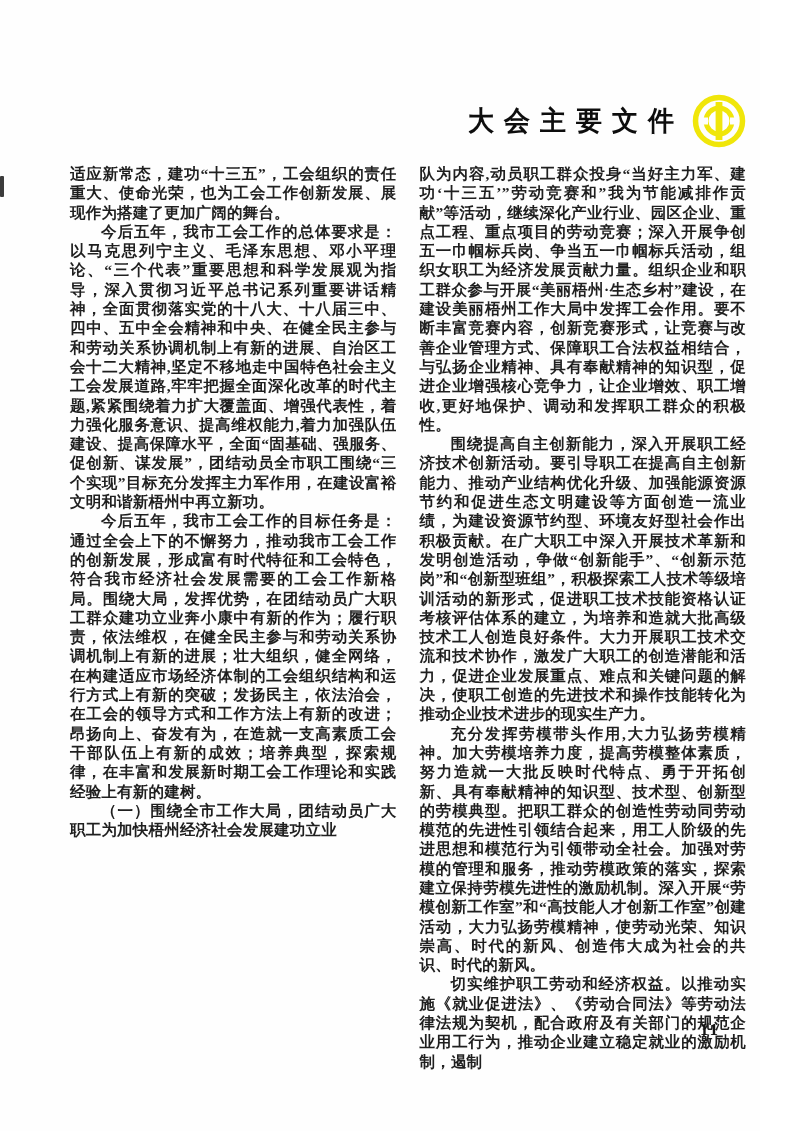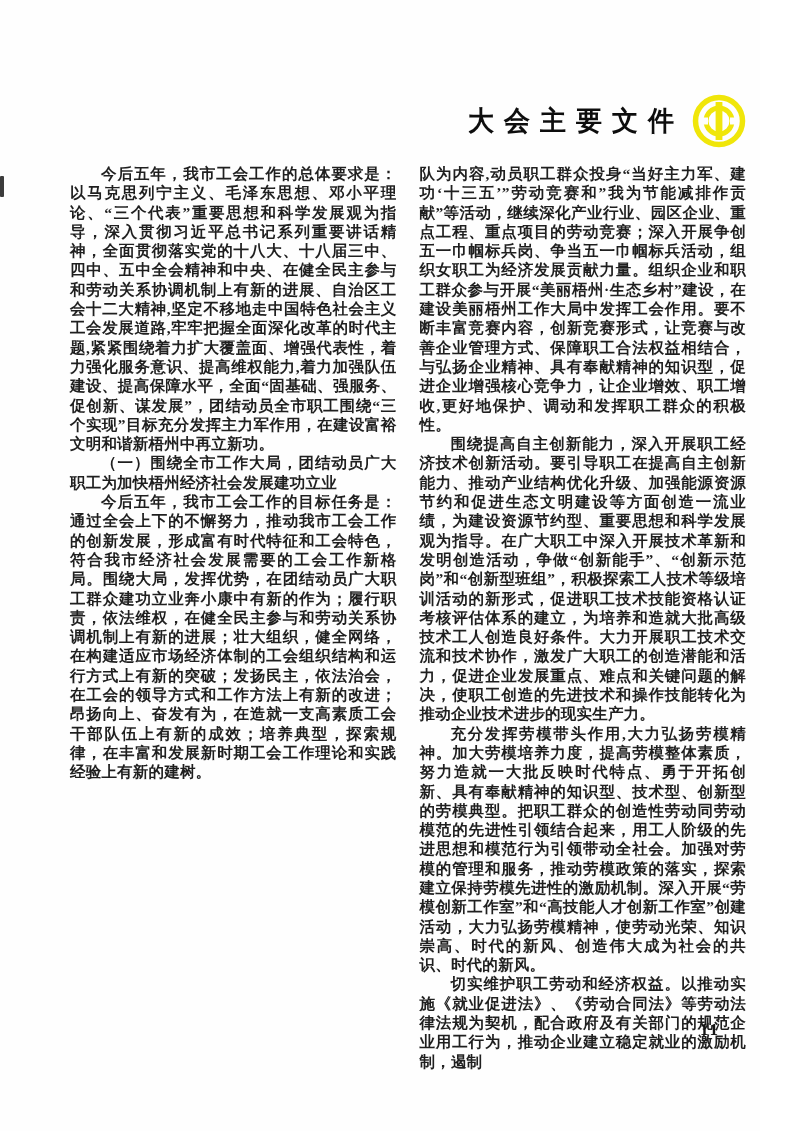--- a/index.html
+++ b/index.html
@@ -99,27 +99,28 @@
         <circle class="stroke" cx="27" cy="27" r="13" stroke-width="5"></circle>
         <rect x="9" y="23.5" width="7" height="7" fill="#fefefe"></rect>
         <rect x="38" y="23.5" width="7" height="7" fill="#fefefe"></rect>
         <rect class="fill" x="23.6" y="8" width="6.8" height="38"></rect>
       </svg>
     </span>
   </header>
 
   <main class="columns">
     <section class="col">
+      <p class="para">适应新常态，建功“十三五”，工会组织的责任重大、使命光荣，也为工会工作创新发展、展现作为搭建了更加广阔的舞台。</p>
       <p class="para indent">今后五年，我市工会工作的总体要求是：以马克思列宁主义、毛泽东思想、邓小平理论、“三个代表”重要思想和科学发展观为指导，深入贯彻习近平总书记系列重要讲话精神，全面贯彻落实党的十八大、十八届三中、四中、五中全会精神和中央、在健全民主参与和劳动关系协调机制上有新的进展、自治区工会十二大精神,坚定不移地走中国特色社会主义工会发展道路,牢牢把握全面深化改革的时代主题,紧紧围绕着力扩大覆盖面、增强代表性，着力强化服务意识、提高维权能力,着力加强队伍建设、提高保障水平，全面“固基础、强服务、促创新、谋发展”，团结动员全市职工围绕“三个实现”目标充分发挥主力军作用，在建设富裕文明和谐新梧州中再立新功。</p>
+      <p class="para indent">今后五年，我市工会工作的目标任务是：通过全会上下的不懈努力，推动我市工会工作的创新发展，形成富有时代特征和工会特色，符合我市经济社会发展需要的工会工作新格局。围绕大局，发挥优势，在团结动员广大职工群众建功立业奔小康中有新的作为；履行职责，依法维权，在健全民主参与和劳动关系协调机制上有新的进展；壮大组织，健全网络，在构建适应市场经济体制的工会组织结构和运行方式上有新的突破；发扬民主，依法治会，在工会的领导方式和工作方法上有新的改进；昂扬向上、奋发有为，在造就一支高素质工会干部队伍上有新的成效；培养典型，探索规律，在丰富和发展新时期工会工作理论和实践经验上有新的建树。</p>
       <p class="para indent">（一）围绕全市工作大局，团结动员广大职工为加快梧州经济社会发展建功立业</p>
-      <p class="para indent">今后五年，我市工会工作的目标任务是：通过全会上下的不懈努力，推动我市工会工作的创新发展，形成富有时代特征和工会特色，符合我市经济社会发展需要的工会工作新格局。围绕大局，发挥优势，在团结动员广大职工群众建功立业奔小康中有新的作为；履行职责，依法维权，在健全民主参与和劳动关系协调机制上有新的进展；壮大组织，健全网络，在构建适应市场经济体制的工会组织结构和运行方式上有新的突破；发扬民主，依法治会，在工会的领导方式和工作方法上有新的改进；昂扬向上、奋发有为，在造就一支高素质工会干部队伍上有新的成效；培养典型，探索规律，在丰富和发展新时期工会工作理论和实践经验上有新的建树。</p>
     </section>
     <section class="col">
       <p class="para">队为内容,动员职工群众投身“当好主力军、建功‘十三五’”劳动竞赛和”我为节能减排作贡献”等活动，继续深化产业行业、园区企业、重点工程、重点项目的劳动竞赛；深入开展争创五一巾帼标兵岗、争当五一巾帼标兵活动，组织女职工为经济发展贡献力量。组织企业和职工群众参与开展“美丽梧州·生态乡村”建设，在建设美丽梧州工作大局中发挥工会作用。要不断丰富竞赛内容，创新竞赛形式，让竞赛与改善企业管理方式、保障职工合法权益相结合，与弘扬企业精神、具有奉献精神的知识型，促进企业增强核心竞争力，让企业增效、职工增收,更好地保护、调动和发挥职工群众的积极性。</p>
-      <p class="para indent">围绕提高自主创新能力，深入开展职工经济技术创新活动。要引导职工在提高自主创新能力、推动产业结构优化升级、加强能源资源节约和促进生态文明建设等方面创造一流业绩，为建设资源节约型、重要思想和科学发展观为指导。在广大职工中深入开展技术革新和发明创造活动，争做“创新能手”、“创新示范岗”和“创新型班组”，积极探索工人技术等级培训活动的新形式，促进职工技术技能资格认证考核评估体系的建立，为培养和造就大批高级技术工人创造良好条件。大力开展职工技术交流和技术协作，激发广大职工的创造潜能和活力，促进企业发展重点、难点和关键问题的解决，使职工创造的先进技术和操作技能转化为推动企业技术进步的现实生产力。</p>
+      <p class="para indent">围绕提高自主创新能力，深入开展职工经济技术创新活动。要引导职工在提高自主创新能力、推动产业结构优化升级、加强能源资源节约和促进生态文明建设等方面创造一流业绩，为建设资源节约型、环境友好型社会作出积极贡献。在广大职工中深入开展技术革新和发明创造活动，争做“创新能手”、“创新示范岗”和“创新型班组”，积极探索工人技术等级培训活动的新形式，促进职工技术技能资格认证考核评估体系的建立，为培养和造就大批高级技术工人创造良好条件。大力开展职工技术交流和技术协作，激发广大职工的创造潜能和活力，促进企业发展重点、难点和关键问题的解决，使职工创造的先进技术和操作技能转化为推动企业技术进步的现实生产力。</p>
       <p class="para indent">充分发挥劳模带头作用,大力弘扬劳模精神。加大劳模培养力度，提高劳模整体素质，努力造就一大批反映时代特点、勇于开拓创新、具有奉献精神的知识型、技术型、创新型的劳模典型。把职工群众的创造性劳动同劳动模范的先进性引领结合起来，用工人阶级的先进思想和模范行为引领带动全社会。加强对劳模的管理和服务，推动劳模政策的落实，探索建立保持劳模先进性的激励机制。深入开展“劳模创新工作室”和“高技能人才创新工作室”创建活动，大力弘扬劳模精神，使劳动光荣、知识崇高、时代的新风、创造伟大成为社会的共识、时代的新风。</p>
       <p class="para indent">切实维护职工劳动和经济权益。以推动实施《就业促进法》、《劳动合同法》等劳动法律法规为契机，配合政府及有关部门的规范企业用工行为，推动企业建立稳定就业的激励机制，遏制</p>
     </section>
   </main>
 
   <div class="page-number">11</div>
 
 </div>
 
 </body></html>

